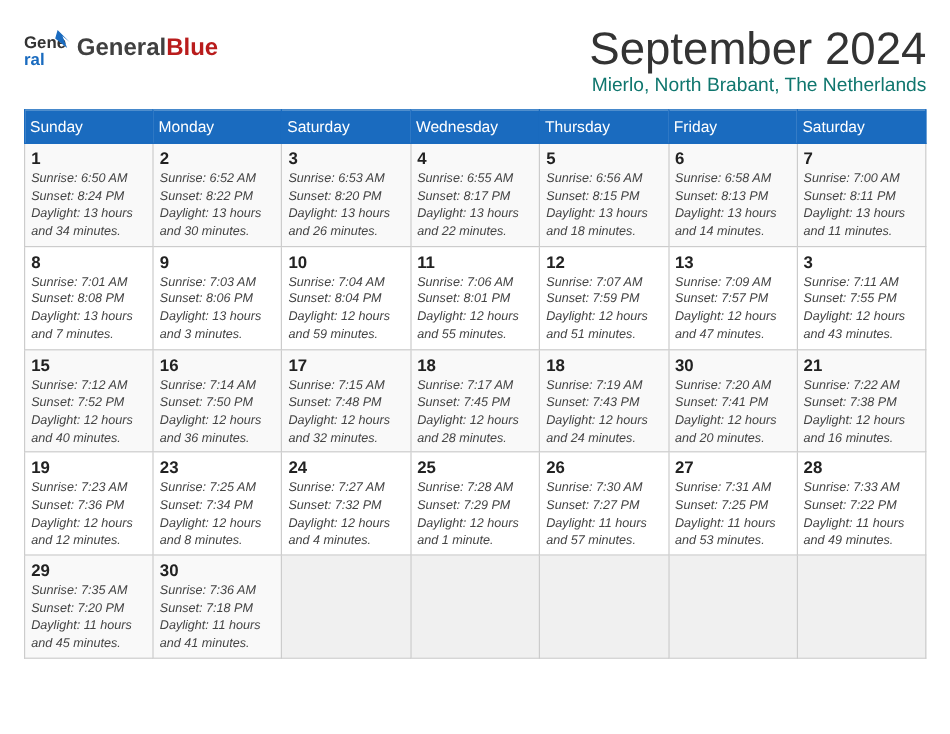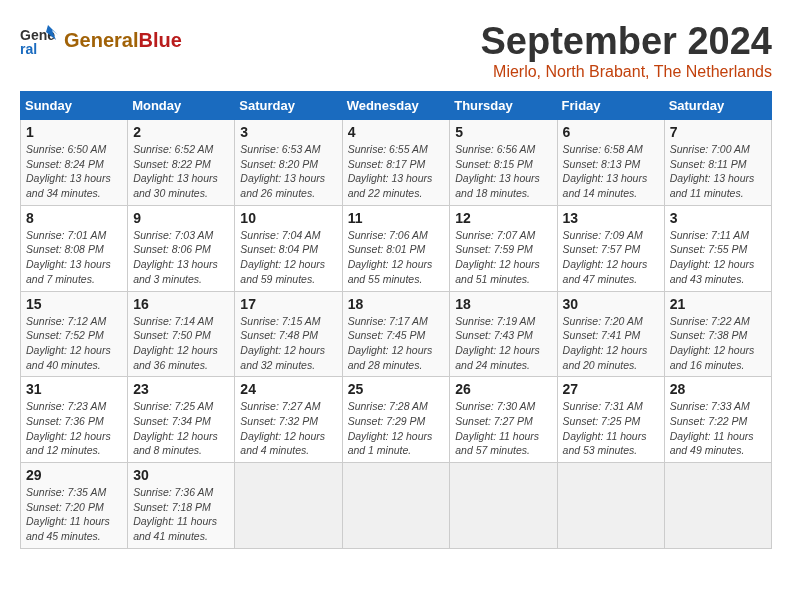--- a/index.html
+++ b/index.html
@@ -15,39 +15,39 @@
       justify-content: space-between;
       align-items: flex-start;
       margin-bottom: 10px;
     }
     .title-section {
       text-align: right;
     }
     .month-title {
       font-size: 38px;
       color: #333;
-      font-weight: bold;
+      font-weight: normal;
     }
     .location-subtitle {
       font-size: 16px;
-      color: #c2410c;
+      color: #0f766e;
       margin-left: 13px;
     }
     .calendar-table {
       width: 100%;
       border-collapse: collapse;
       font-size: 11px;
     }
     .calendar-table thead tr th {
       background-color: #1a6bbf;
       color: #fff;
       padding: 6px 4px;
       text-align: left;
       font-size: 13px;
-      font-weight: bold;
+      font-weight: normal;
       border: 1px solid #1a6bbf;
     }
     .calendar-table tbody tr td {
       border: 1px solid #ccc;
       vertical-align: top;
       padding: 4px 5px;
       height: 85px;
       width: 108px;
       background: #fff;
     }
@@ -77,21 +77,21 @@
     }
     .logo-icon {
       width: 40px;
       height: 40px;
     }
     .logo-name {
       font-size: 20px;
       font-weight: bold;
       line-height: 1.1;
     }
-    .logo-general { color: #a16207; }
+    .logo-general { color: #404040; }
     .logo-blue { color: #b91c1c; }
   </style>
 </head>
 <body>
 
 <div class="header-section">
   <div class="logo-wrapper">
     <svg class="logo-icon" viewBox="0 0 40 40">
       <text x="0" y="20" font-size="14" font-weight="bold" fill="#333">Gene</text>
       <text x="0" y="34" font-size="14" font-weight="bold" fill="#1a6bbf">ral</text>
@@ -207,21 +207,21 @@
         <span class="day-number">30</span>
         <div class="day-detail">Sunrise: 7:20 AM<br>Sunset: 7:41 PM<br>Daylight: 12 hours<br>and 20 minutes.</div>
       </td>
         <td>
         <span class="day-number">21</span>
         <div class="day-detail">Sunrise: 7:22 AM<br>Sunset: 7:38 PM<br>Daylight: 12 hours<br>and 16 minutes.</div>
       </td>
       </tr>
       <tr>
         <td>
-        <span class="day-number">31</span>
+        <span class="day-number">19</span>
         <div class="day-detail">Sunrise: 7:23 AM<br>Sunset: 7:36 PM<br>Daylight: 12 hours<br>and 12 minutes.</div>
       </td>
         <td>
         <span class="day-number">23</span>
         <div class="day-detail">Sunrise: 7:25 AM<br>Sunset: 7:34 PM<br>Daylight: 12 hours<br>and 8 minutes.</div>
       </td>
         <td>
         <span class="day-number">24</span>
         <div class="day-detail">Sunrise: 7:27 AM<br>Sunset: 7:32 PM<br>Daylight: 12 hours<br>and 4 minutes.</div>
       </td>

